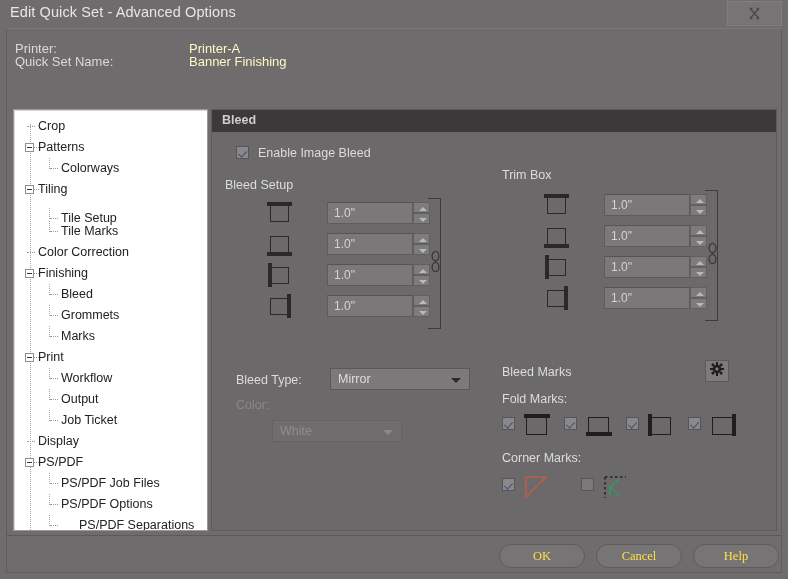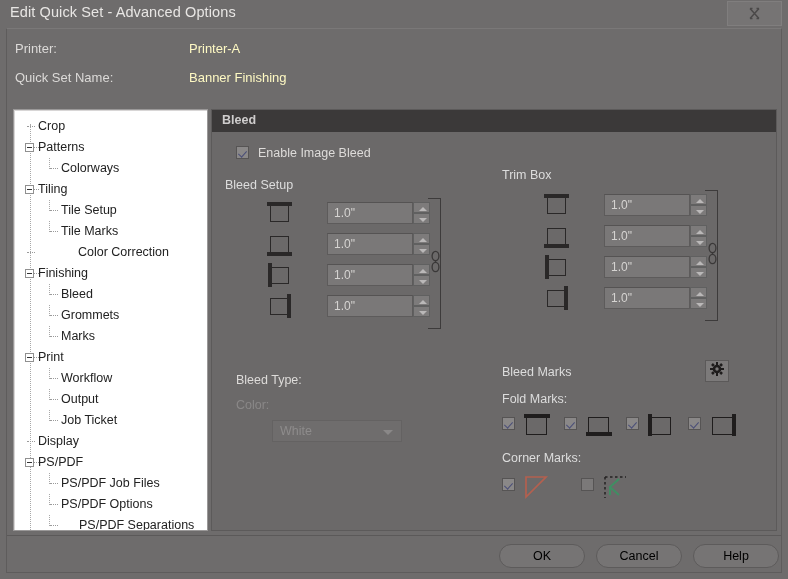--- a/index.html
+++ b/index.html
@@ -254,22 +254,22 @@
   #btn-sep {
     position: absolute; left: 0; top: 506px;
     width: 774px; height: 1px; background: #5b5959;
   }
   .dlgbtn {
     position: absolute; top: 515px;
     width: 86px; height: 24px;
     background: #767474;
     border: 1px solid #5d5b5b;
     border-radius: 12px;
-    font-size: 12.5px; color: #000000;
-    display: flex; align-items: center; justify-content: center;
+    font-size: 12.5px; color: #fde047;
+    display: flex; align-items: center; justify-content: center; font-family: Liberation Serif, serif;
   }
 </style>
 </head>
 <body>
 
 <div id="window">
 
   <div id="titlebar">
     <div id="title-text">Edit Quick Set - Advanced Options</div>
     <div id="close-btn">
@@ -281,21 +281,21 @@
       </span>
     </div>
   </div>
 
   <div id="dialog-body">
 
     <div class="info-row" style="top:12px;">
       <span class="info-label">Printer:</span>
       <span class="info-value">Printer-A</span>
     </div>
-    <div class="info-row" style="top:41px;">
+    <div class="info-row" style="top:25px;">
       <span class="info-label">Quick Set Name:</span>
       <span class="info-value">Banner Finishing</span>
     </div>
 
     <div id="tree-panel">
       <div class="tree" id="tree-root">
           <div class="vline" style="left: 16px; top: 14px; height: 420px;"></div>
           <div class="tnode" style="top: 0px;">
             <div class="tdash" style="left: 13px; width: 8px;"></div>
             <span class="tlabel" style="left: 24px;">Crop</span>
@@ -308,33 +308,33 @@
           <div class="tnode" style="top: 0px;">
             <div class="tdash" style="left: 36px; width: 8px;"></div>
             <div class="vline" style="left: 35px; top: 0px; height: 11px;"></div>
             <span class="tlabel" style="left: 47px;">Colorways</span>
           </div>
           <div class="tnode" style="top: 0px;">
             <div class="tbox" style="left: 11px;"></div>
             <div class="tdash" style="left: 20px; width: 5px;"></div>
             <span class="tlabel" style="left: 24px;">Tiling</span>
           </div>
-          <div class="tnode" style="top: 0px;">
+          <div class="tnode" style="top: 8px;">
             <div class="tdash" style="left: 36px; width: 8px;"></div>
             <div class="vline" style="left: 35px; top: 0px; height: 11px;"></div>
             <span class="tlabel" style="left: 47px;">Tile Setup</span>
           </div>
           <div class="tnode" style="top: 0px;">
             <div class="tdash" style="left: 36px; width: 8px;"></div>
             <div class="vline" style="left: 35px; top: 0px; height: 11px;"></div>
             <span class="tlabel" style="left: 47px;">Tile Marks</span>
           </div>
           <div class="tnode" style="top: 0px;">
             <div class="tdash" style="left: 13px; width: 8px;"></div>
-            <span class="tlabel" style="left: 24px; margin-left: 40px;">Color Correction</span>
+            <span class="tlabel" style="left: 24px;">Color Correction</span>
           </div>
           <div class="tnode" style="top: 0px;">
             <div class="tbox" style="left: 11px;"></div>
             <div class="tdash" style="left: 20px; width: 5px;"></div>
             <span class="tlabel" style="left: 24px;">Finishing</span>
           </div>
           <div class="tnode" style="top: 0px;">
             <div class="tdash" style="left: 36px; width: 8px;"></div>
             <div class="vline" style="left: 35px; top: 0px; height: 11px;"></div>
             <span class="tlabel" style="left: 47px;">Bleed</span>
@@ -563,20 +563,24 @@
         <div class="chain">
           <svg width="11" height="26" viewBox="0 0 11 26">
             <ellipse cx="5.5" cy="7" rx="3.4" ry="4.6" fill="none" stroke="#3a3838" stroke-width="1.3"></ellipse>
             <ellipse cx="5.5" cy="18" rx="3.4" ry="4.6" fill="none" stroke="#3a3838" stroke-width="1.3"></ellipse>
             <path d="M5.5 11 L5.5 14" stroke="#3a3838" stroke-width="1.3"></path>
           </svg>
         </div>
       </div>
 
       <div class="lbl" style="left:24px; top:263px;">Bleed Type:</div>
+      <div class="dd" style="left:118px; top:258px; width:140px;">
+        <span class="ddtext">Mirror</span>
+        <span class="ddarrow"></span>
+      </div>
 
       <div class="lbl dim" style="left:24px; top:288px;">Color:</div>
       <div class="dd disabled" style="left:60px; top:310px; width:130px;">
         <span class="ddtext">White</span>
         <span class="ddarrow"></span>
       </div>
 
       <div class="lbl section" style="left:290px; top:255px;">Bleed Marks</div>
       <div id="gear-btn" style="left:493px; top:250px;">
         <span>

